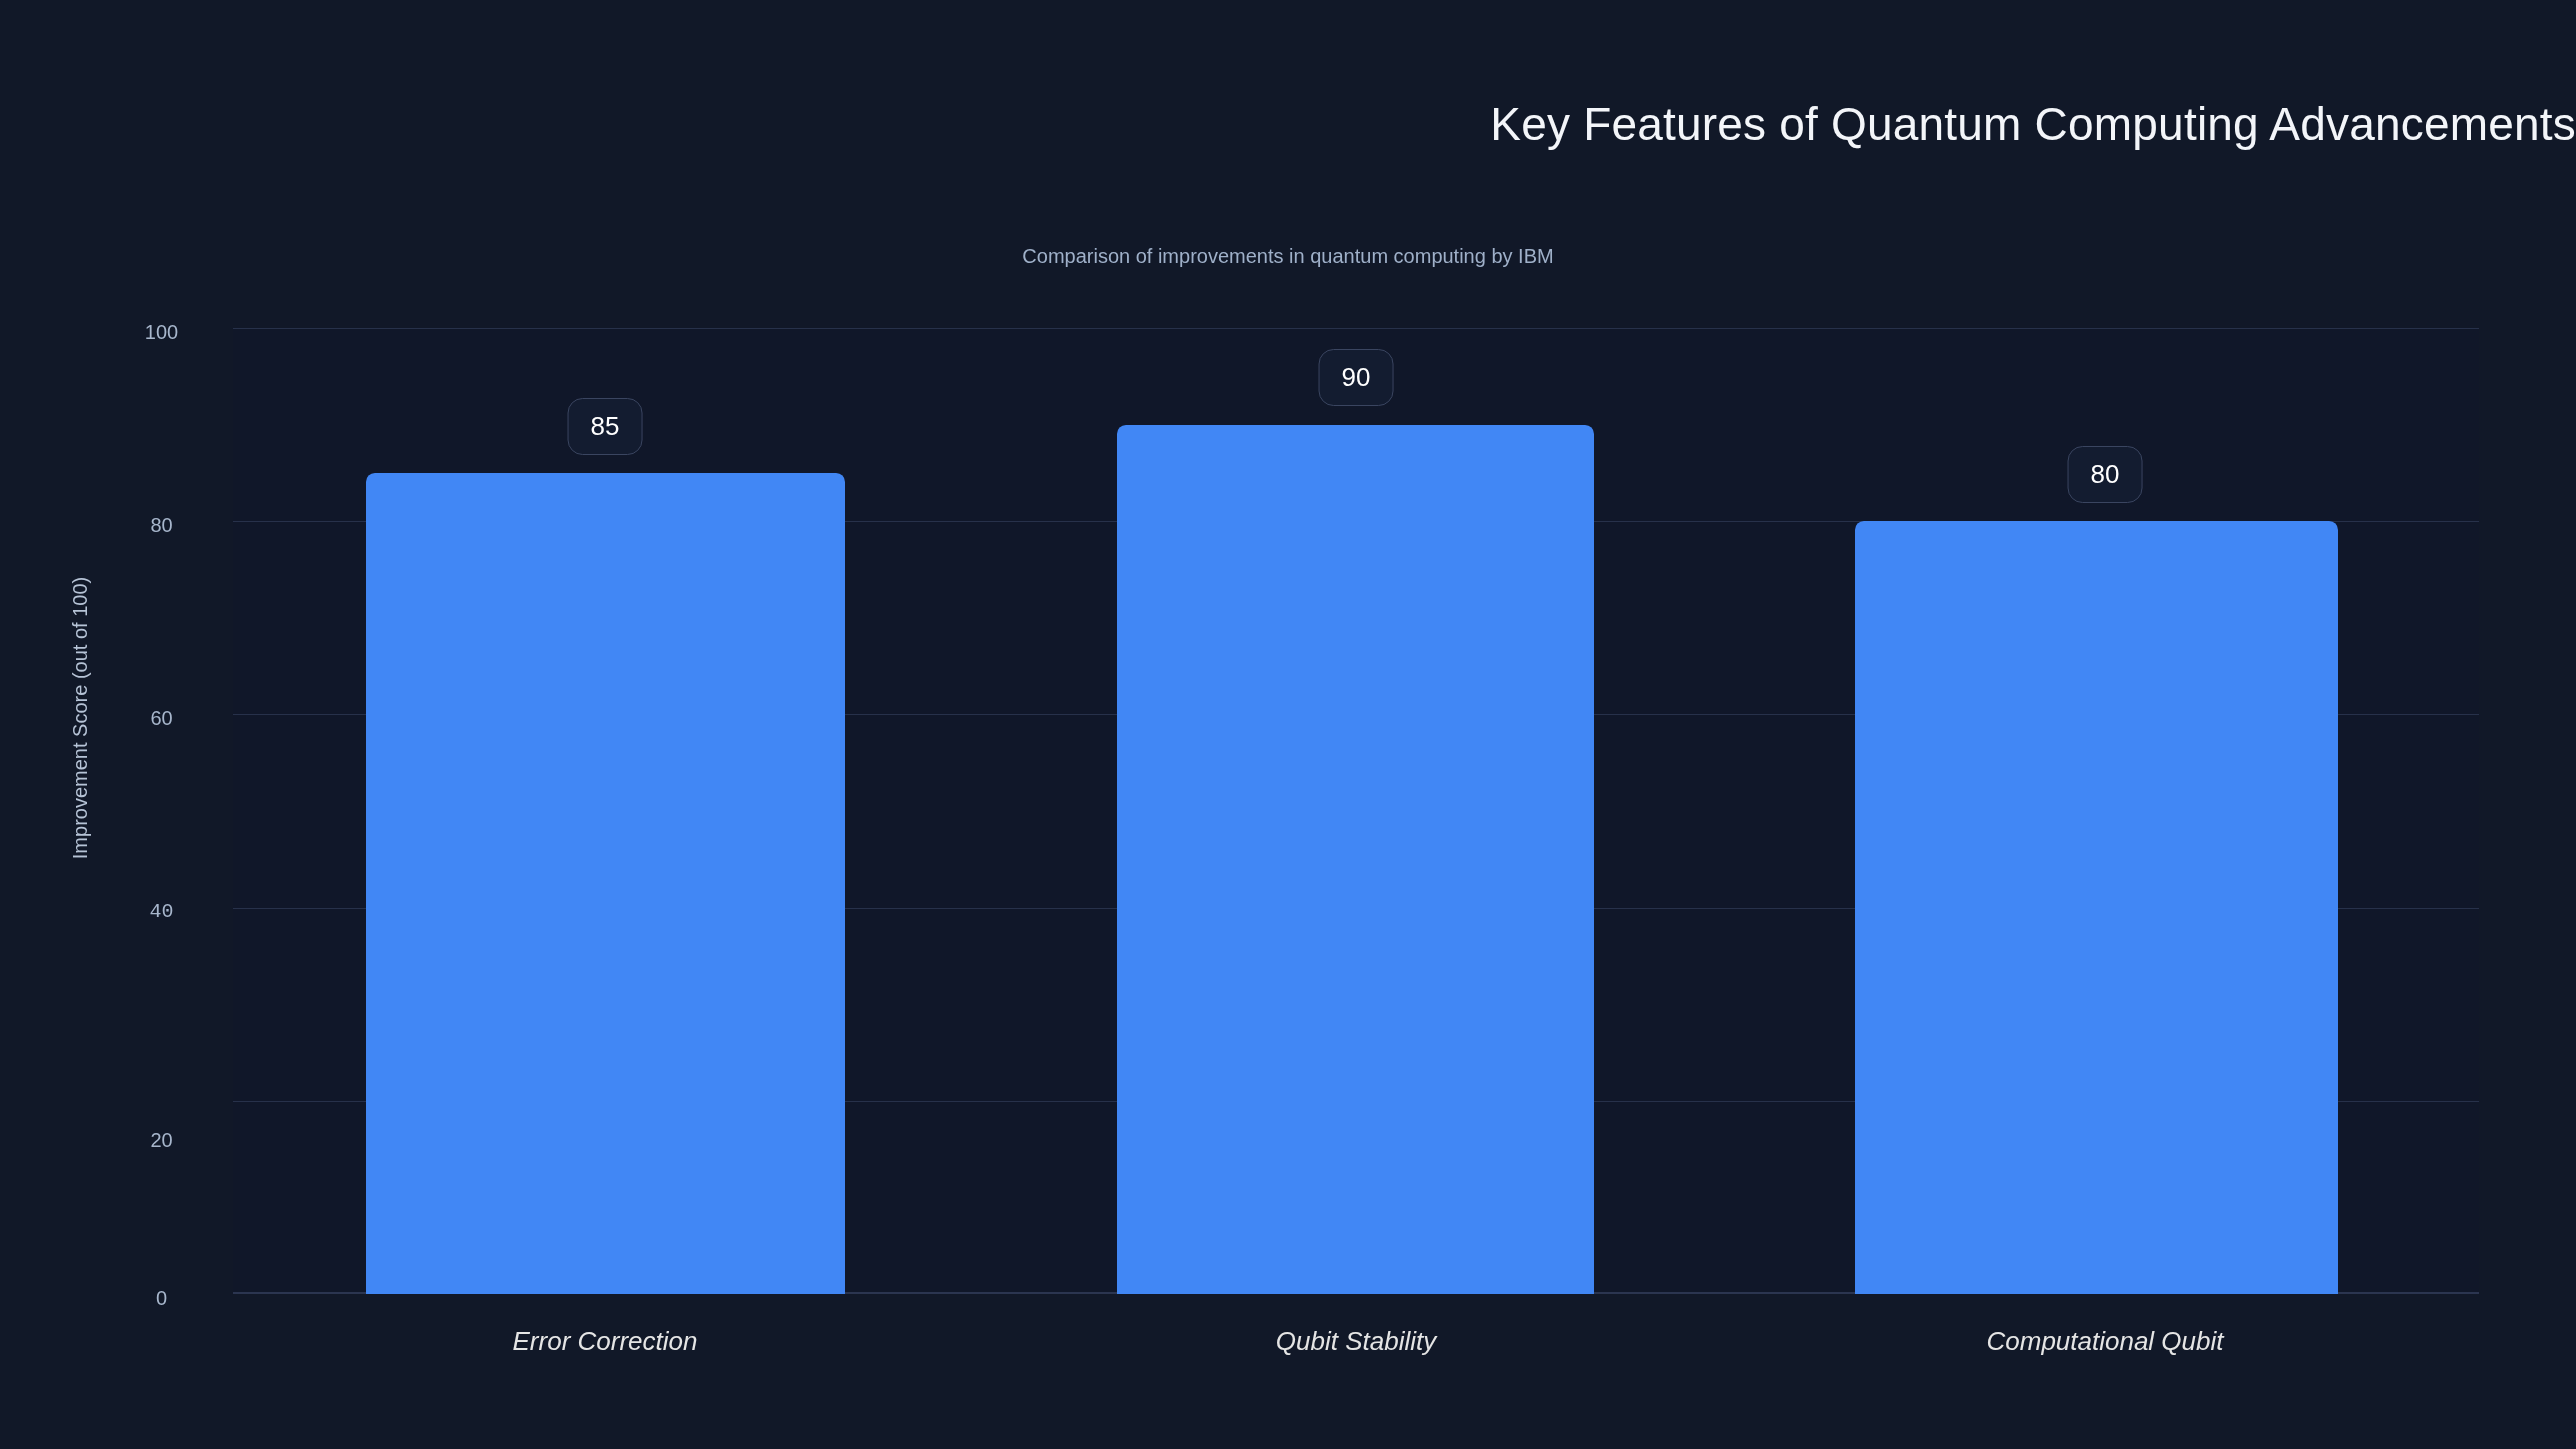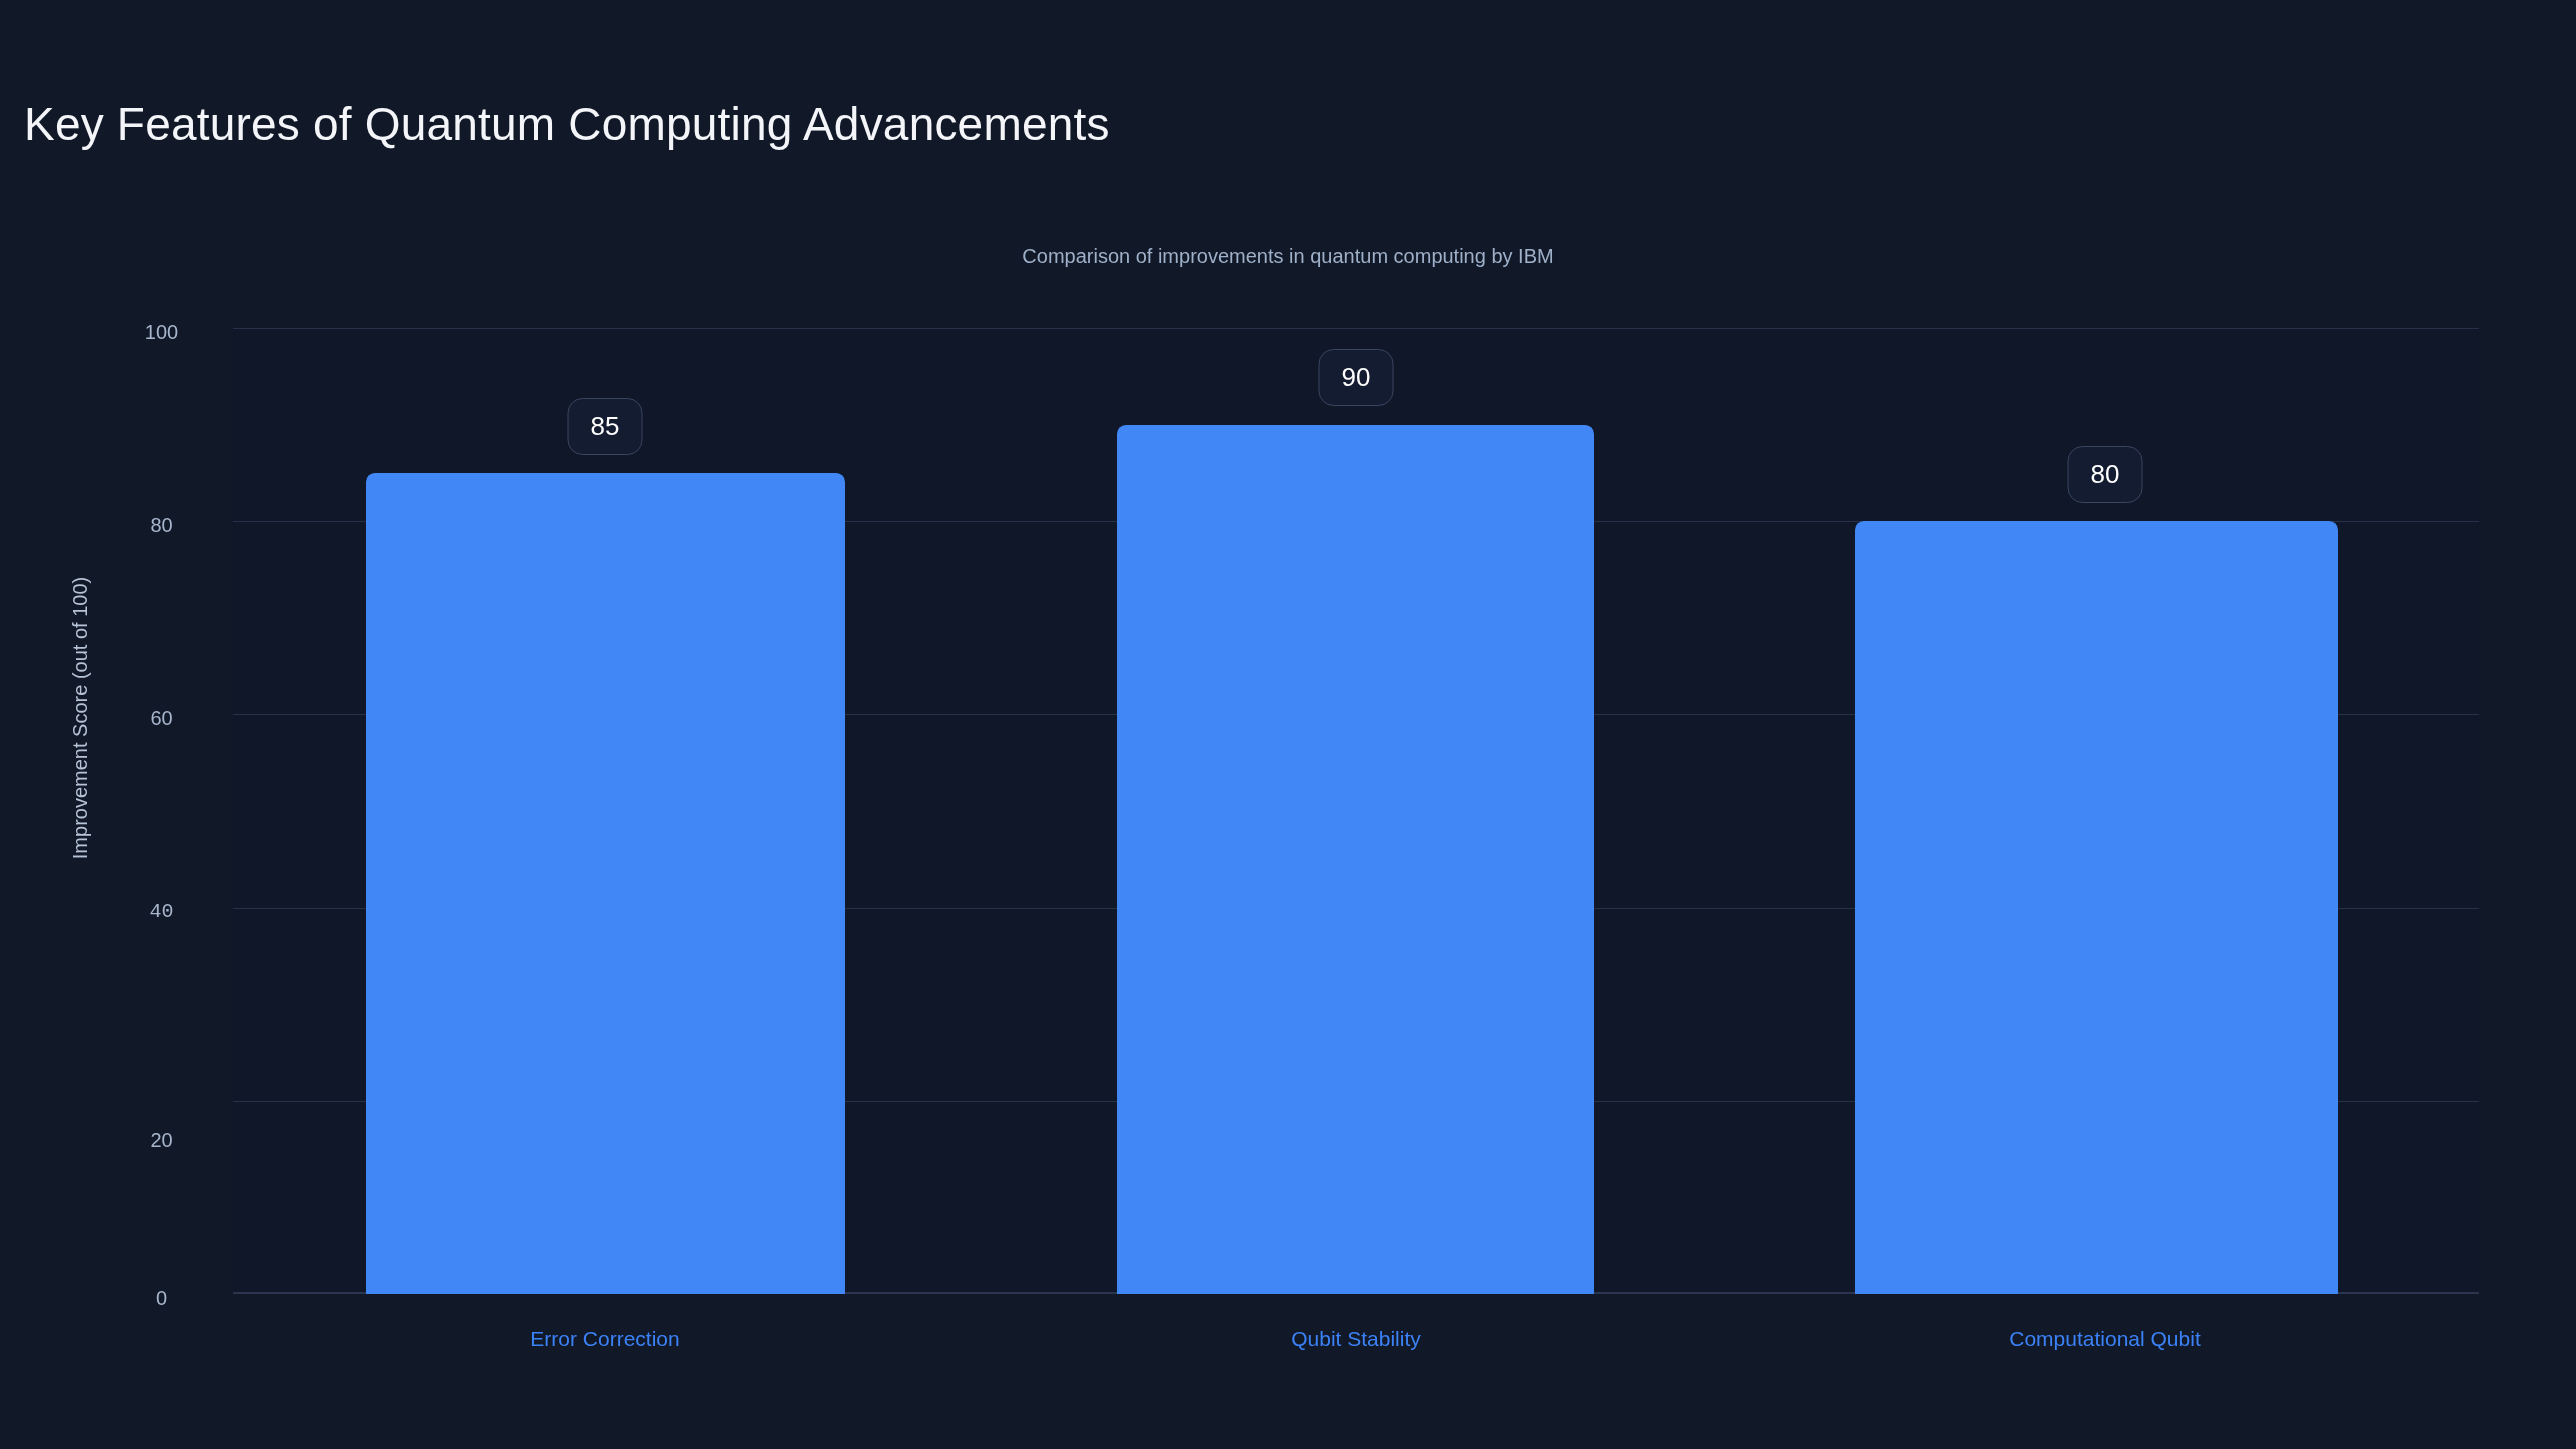--- a/index.html
+++ b/index.html
@@ -18,27 +18,26 @@
     height: 1449px;
     background: #111828;
   }
 
   
   .chart-title {
     position: absolute;
     top: 101px;
     left: 0;
     width: 2576px;
-    text-align: left;
+    text-align: right;
     font-size: 46px;
     font-weight: 400;
     color: #f3f5f9;
     letter-spacing: 0.2px;
     line-height: 1;
-    padding-left: 24px;
   }
 
   .chart-subtitle {
     position: absolute;
     top: 246px;
     left: 0;
     width: 2576px;
     text-align: center;
     font-size: 20px;
     font-weight: 400;
@@ -118,24 +117,25 @@
     font-size: 26px;
     line-height: 1;
     padding: 13.7px 22px 15.3px 22px;
     white-space: nowrap;
   }
 
   
   .xtick {
     position: absolute;
     transform: translateX(-50%);
-    font-size: 21px;
-    color: #3b82f6;
+    font-size: 26px;
+    color: #e5e5e5;
     line-height: 1;
     white-space: nowrap;
+    font-style: italic;
   }
 </style>
 </head>
 <body>
 
 <div id="chart-root">
 
   <div class="chart-title">Key Features of Quantum Computing Advancements</div>
 
   <div class="chart-subtitle">Comparison of improvements in quantum computing by IBM</div>

